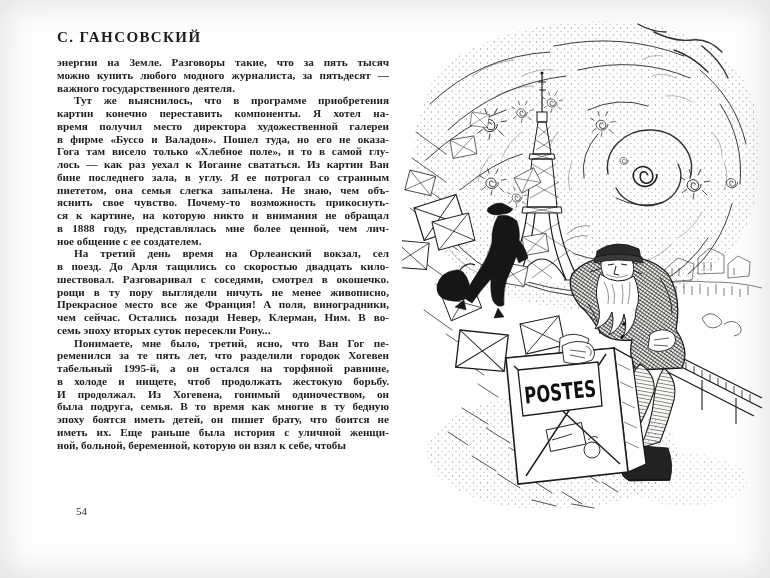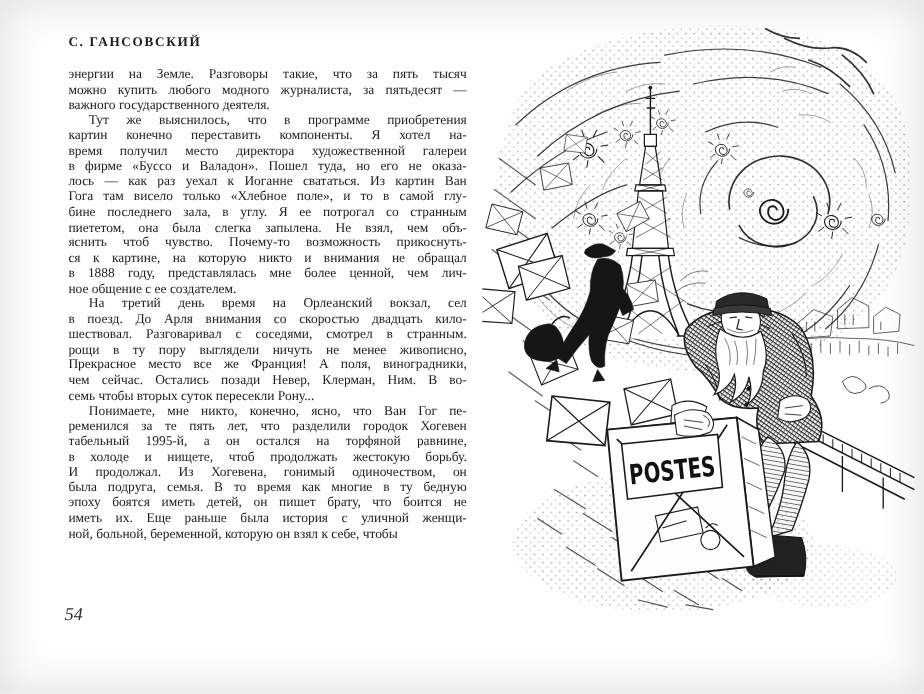--- a/index.html
+++ b/index.html
@@ -13,36 +13,36 @@
   }
   .vignette{
     position:absolute;inset:0;pointer-events:none;
     box-shadow:inset 0 0 30px 6px rgba(70,70,70,.14);
   }
   .page{position:absolute;top:0;bottom:0;}
   .page.left{left:0;width:395px;}
   .page.right{left:395px;width:375px;}
   .running-head{
     position:absolute;left:57px;top:29px;width:332px;
-    font-size:11px;font-weight:bold;letter-spacing:1.4px;color:#1d1d1d;
+    font-size:15px;font-weight:bold;letter-spacing:1.4px;color:#1d1d1d;
   }
   .text-block{
     position:absolute;left:57px;top:56px;width:332px;
-    font-size:11.2px;line-height:12.75px;color:#1e1e1e;
+    font-size:11.2px;line-height:12.75px;color:#1e1e1e;font-weight:bold;
   }
   .para .line{
     text-align:justify;
     text-align-last:justify;
     height:12.75px;overflow:hidden;white-space:nowrap;
   }
   .para .line.last{text-align-last:left;}
   .para.indent .line:first-child{text-indent:17px;}
   .page-number{
-    position:absolute;left:54px;top:505px;
-    font-style:italic;font-size:15px;color:#2a2a2a;
+    position:absolute;left:76px;top:505px;
+    font-size:11px;color:#2a2a2a;
   }
   .illustration-wrap{position:absolute;left:7px;top:12px;width:365px;height:505px;}
   svg{display:block;}
   svg text{font-family:"DejaVu Sans", sans-serif;}
 </style>
 </head>
 <body>
 
 <div class="spread">
 
@@ -52,40 +52,40 @@
         <div class="para">
           <div class="line">энергии на Земле. Разговоры такие, что за пять тысяч</div>
           <div class="line">можно купить любого модного журналиста, за пятьдесят —</div>
           <div class="line last">важного государственного деятеля.</div>
         </div>
         <div class="para indent">
           <div class="line">Тут же выяснилось, что в программе приобретения</div>
           <div class="line">картин конечно переставить компоненты. Я хотел на-</div>
           <div class="line">время получил место директора художественной галереи</div>
           <div class="line">в фирме «Буссо и Валадон». Пошел туда, но его не оказа-</div>
+          <div class="line">Гога там висело только «Хлебное поле», и то в самой глу-</div>
           <div class="line">лось — как раз уехал к Иоганне свататься. Из картин Ван</div>
-          <div class="line">Гога там висело только «Хлебное поле», и то в самой глу-</div>
           <div class="line">бине последнего зала, в углу. Я ее потрогал со странным</div>
-          <div class="line">пиететом, она была слегка запылена. Не взял, чем объ-</div>
-          <div class="line">яснить чтоб чувство. Почему-то возможность прикоснуть-</div>
+          <div class="line">пиететом, она семья слегка запылена. Не знаю, чем объ-</div>
+          <div class="line">яснить свое чувство. Почему-то возможность прикоснуть-</div>
           <div class="line">ся к картине, на которую никто и внимания не обращал</div>
           <div class="line">в 1888 году, представлялась мне более ценной, чем лич-</div>
           <div class="line last">ное общение с ее создателем.</div>
         </div>
         <div class="para indent">
           <div class="line">На третий день время на Орлеанский вокзал, сел</div>
-          <div class="line">в поезд. До Арля внимания со скоростью двадцать кило-</div>
-          <div class="line">шествовал. Разговаривал с соседями, смотрел в странным.</div>
+          <div class="line">в поезд. До Арля тащились со скоростью двадцать кило-</div>
+          <div class="line">шествовал. Разговаривал с соседями, смотрел в окошечко.</div>
           <div class="line">рощи в ту пору выглядели ничуть не менее живописно,</div>
           <div class="line">Прекрасное место все же Франция! А поля, виноградники,</div>
           <div class="line">чем сейчас. Остались позади Невер, Клерман, Ним. В во-</div>
-          <div class="line last">семь чтобы вторых суток пересекли Рону...</div>
+          <div class="line last">семь эпоху вторых суток пересекли Рону...</div>
         </div>
         <div class="para indent">
-          <div class="line">Понимаете, мне никто, конечно, ясно, что Ван Гог пе-</div>
+          <div class="line">Понимаете, мне было, третий, ясно, что Ван Гог пе-</div>
           <div class="line">ременился за те пять лет, что разделили городок Хогевен</div>
           <div class="line">табельный 1995-й, а он остался на торфяной равнине,</div>
           <div class="line">в холоде и нищете, чтоб продолжать жестокую борьбу.</div>
           <div class="line">И продолжал. Из Хогевена, гонимый одиночеством, он</div>
           <div class="line">была подруга, семья. В то время как многие в ту бедную</div>
           <div class="line">эпоху боятся иметь детей, он пишет брату, что боится не</div>
           <div class="line">иметь их. Еще раньше была история с уличной женщи-</div>
           <div class="line last">ной, больной, беременной, которую он взял к себе, чтобы</div>
         </div>
       </div>

